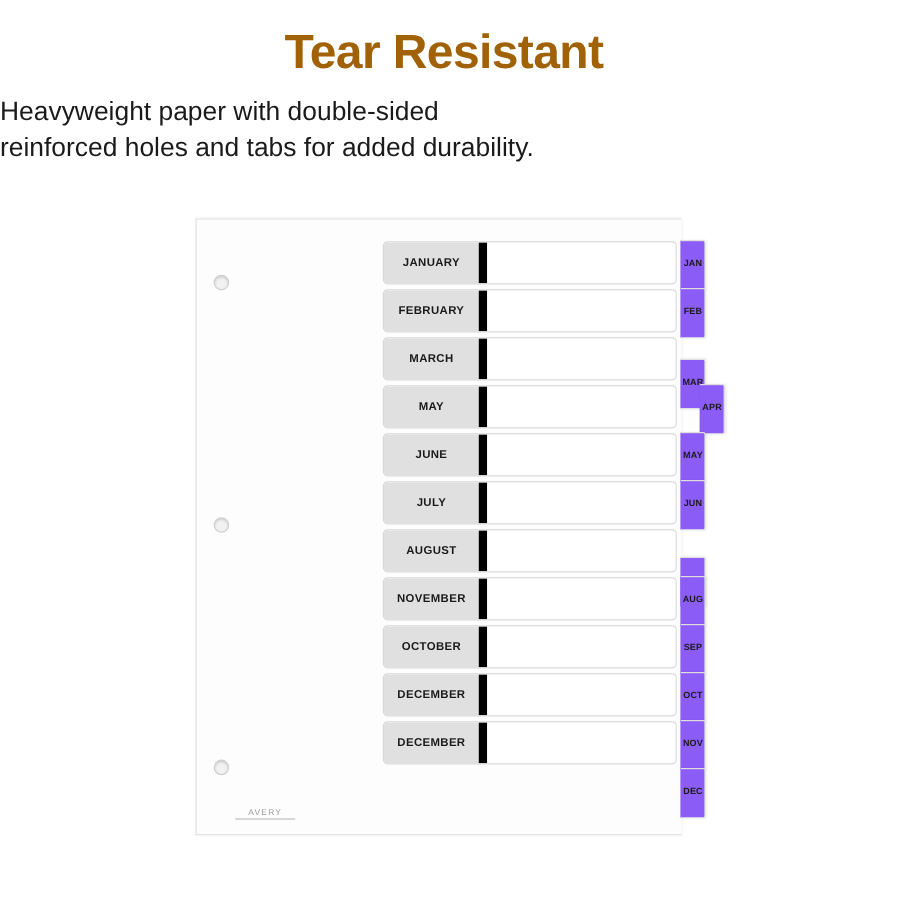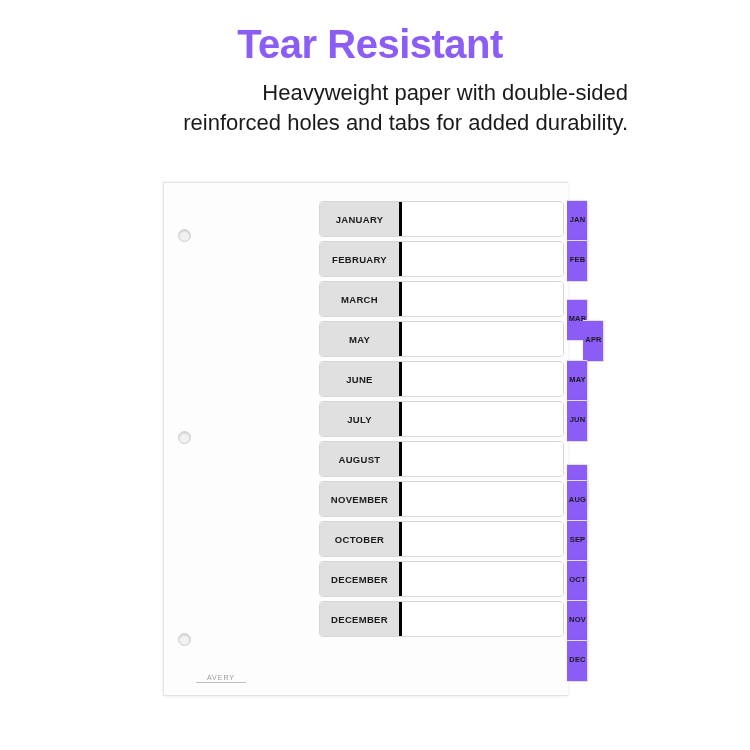--- a/index.html
+++ b/index.html
@@ -23,28 +23,28 @@
   
   .headline {
     position: absolute;
     top: 22px;
     left: 0;
     width: 740px;
     text-align: center;
     font-size: 40px;
     font-weight: bold;
     letter-spacing: -0.5px;
-    color: #8b5cf6;
+    color: #a16207;
   }
   .subhead {
     position: absolute;
     top: 78px;
     left: 0;
     width: 628px;
-    text-align: right;
+    text-align: left;
     font-size: 22px;
     line-height: 30px;
     color: #1a1a1a;
   }
   .subhead .line {
     display: block;
   }
 
   
   .product {
@@ -121,21 +121,21 @@
     height: 34px;
     display: flex;
     border: 1px solid #d7d7d7;
     border-radius: 4px;
     overflow: hidden;
     background: #ffffff;
   }
   .row-label {
     width: 79px;
     background: #e0e0e0;
-    border-right: 3px solid #000000;
+    border-right: 7px solid #000000;
     display: flex;
     align-items: center;
     justify-content: center;
     font-size: 9.5px;
     font-weight: bold;
     letter-spacing: 0.3px;
     color: #1a1a1a;
   }
   .row-blank {
     flex: 1;

